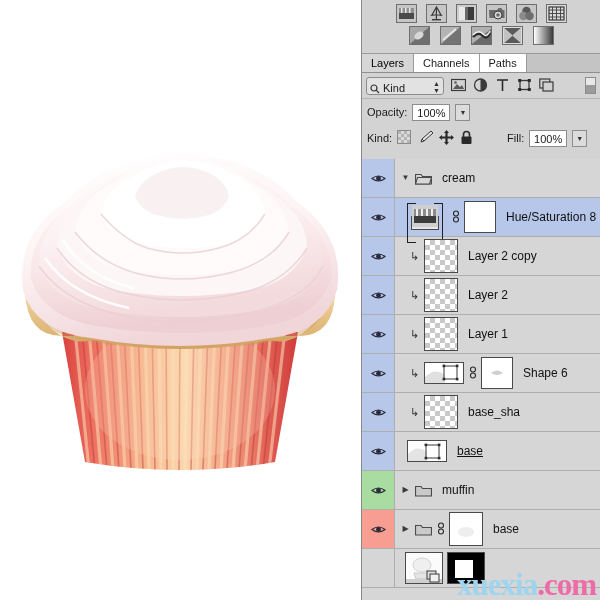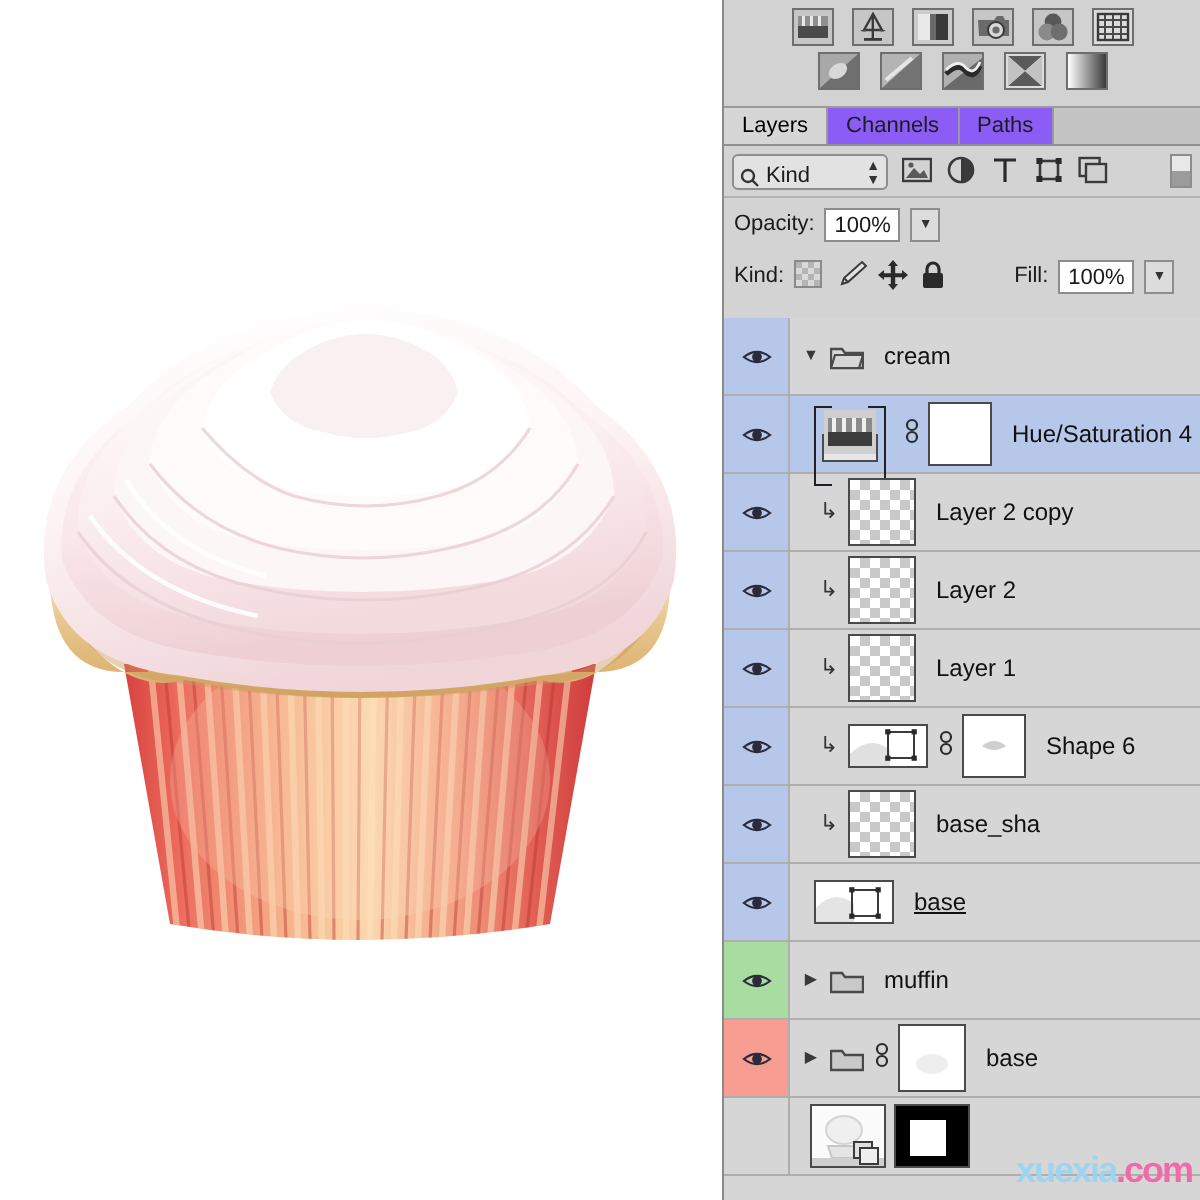--- a/index.html
+++ b/index.html
@@ -41,21 +41,21 @@
   }
 
   
   #tabbar {
     height: 19px; background: #bdbdbd; display: flex; align-items: stretch;
     border-bottom: 1px solid #8f8f8f;
   }
   .tab {
     padding: 0 9px; font-size: 11px; line-height: 18px;
     border-right: 1px solid #9a9a9a; color: #1c1c1c;
-    background: #8b5cf6;
+    background: #ffffff;
   }
   .tab.active { background: #d6d6d6; color: #000; }
   .tab-filler { flex: 1; background: #c4c4c4; }
 
   
   #filterrow {
     height: 26px; background: #d3d3d3; display: flex; align-items: center;
     padding: 0 4px; gap: 7px; border-bottom: 1px solid #b3b3b3;
   }
   .kind-select {
@@ -155,22 +155,22 @@
   }
   .sel-brackets::before, .sel-brackets::after {
     content: ""; position: absolute; width: 8px; height: 38px; top: 0;
     border-top: 1px solid #20202a; border-bottom: 1px solid #20202a;
   }
   .sel-brackets::before { left: -2px; border-left: 1px solid #20202a; }
   .sel-brackets::after { right: -2px; border-right: 1px solid #20202a; }
 
   
   #watermark {
-    position: absolute; right: 4px; bottom: 0px; font-size: 18px;
-    font-family: Liberation Sans, sans-serif; font-weight: bold; letter-spacing: -1px;
+    position: absolute; right: 4px; bottom: 0px; font-size: 31px;
+    font-family: Liberation Serif, serif; font-weight: bold; letter-spacing: -1px;
     pointer-events: none; line-height: 30px; margin-left: 36px;
   }
   .wm-a { color: #9dd4ef; }
   .wm-b { color: #ef6ba8; }
 </style>
 </head>
 <body>
 
 <div id="app">
 
@@ -529,21 +529,21 @@
               </svg>
             </span>
           </span>
           <span class="link-ico" style="margin-left:6px;">
             <svg width="8" height="13" viewBox="0 0 8 13">
               <path d="M4 1 a2.5 2.5 0 0 1 0 5 a2.5 2.5 0 0 1 0 -5" fill="none" stroke="#2a2a2a" stroke-width="1.1"></path>
               <path d="M4 7 a2.5 2.5 0 0 1 0 5 a2.5 2.5 0 0 1 0 -5" fill="none" stroke="#2a2a2a" stroke-width="1.1"></path>
             </svg>
           </span>
           <span class="thumb small-mask" style="background:#ffffff;"></span>
-          <span class="layer-name">Hue/Saturation 4</span>
+          <span class="layer-name">Hue/Saturation 8</span>
         </div>
       </div>
 
       <div class="layer-row">
         <div class="eye-cell sel">
           <svg class="eye" viewBox="0 0 16 11">
             <path d="M1 5.5 Q8 0 15 5.5 Q8 11 1 5.5 Z" fill="none" stroke="#2a2a3a" stroke-width="1.1"></path>
             <circle cx="8" cy="5.5" r="2.6" fill="#2a2a3a"></circle>
           </svg>
         </div>

